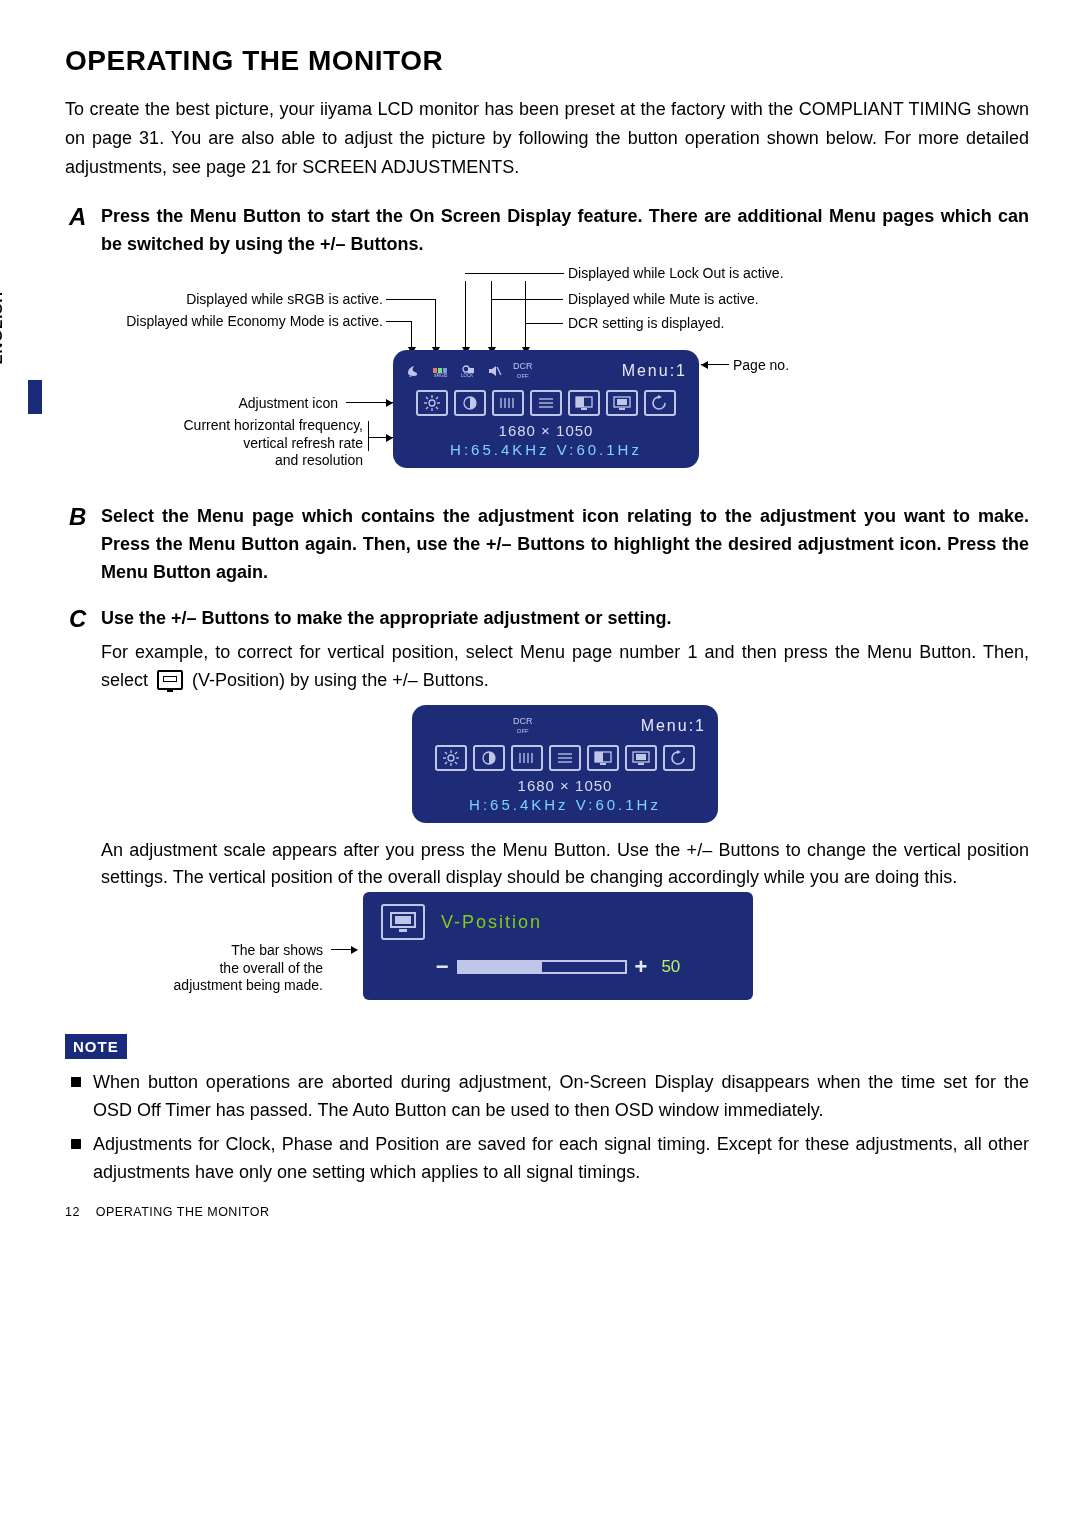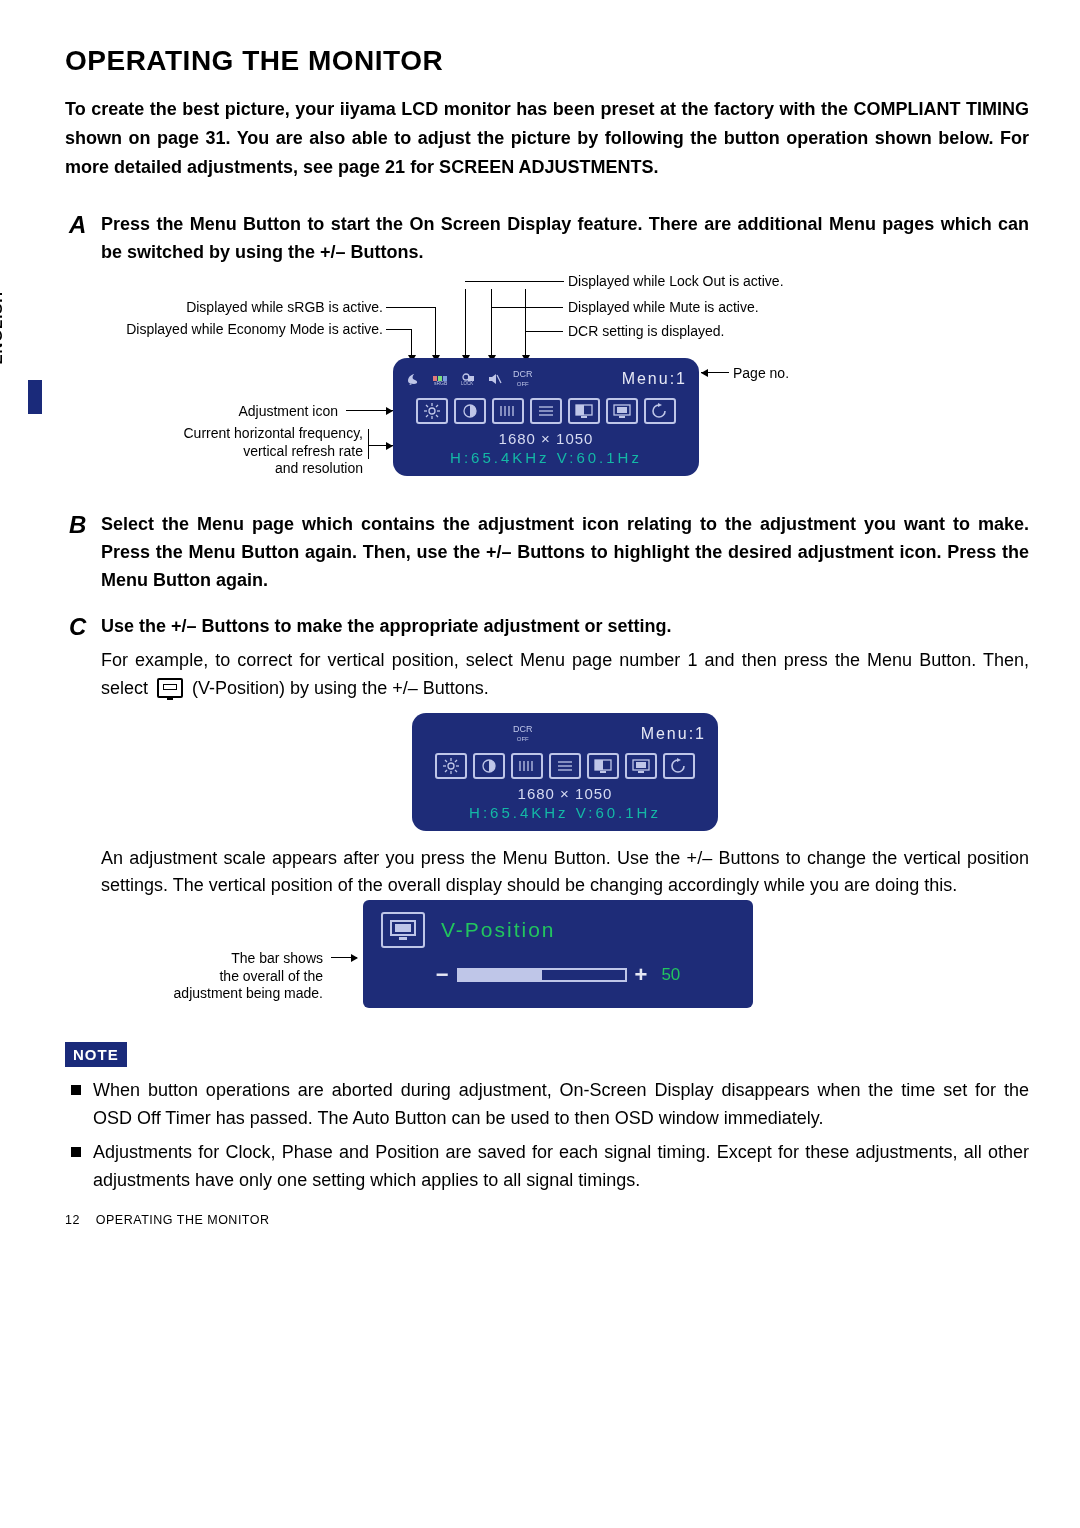--- a/index.html
+++ b/index.html
@@ -44,23 +44,22 @@
   }
   h1 {
     font-size: 28px;
     font-weight: 900;
     letter-spacing: 0.5px;
     margin: 0 0 18px 0;
   }
   .intro {
     font-size: 18px;
     line-height: 1.6;
-    margin: 0 0 30px 0;
+    margin: 0 0 22px 0;
     text-align: justify;
-    font-weight: bold;
   }
   .step {
     position: relative;
     margin: 0 0 18px 0;
     padding-left: 36px;
   }
   .step-marker {
     position: absolute;
     left: 4px;
     top: 0;
@@ -131,21 +130,21 @@
   }
   .osd-adj-icon svg { display:block; }
   .osd-res {
     color: #d6dbf2;
     text-align: center;
     font-size: 15px;
     letter-spacing: 1px;
     margin-top: 6px;
   }
   .osd-freq {
-    color: #14b8a6;
+    color: #7dd3fc;
     text-align: center;
     font-size: 15px;
     letter-spacing: 3px;
     margin-top: 2px;
   }
   .status-icon { width:18px; height:14px; display:flex; align-items:center; justify-content:center; }
   .dcr-label { color:#bfc6e8; font-size:9px; line-height:1; text-align:center; }
 
   
   .line-v { position:absolute; width:1px; background:#000; }
@@ -163,28 +162,28 @@
     margin-left: -28px;
   }
   .vpos-box {
     position:absolute;
     left: 290px; top: 0; width: 390px;
     background:#1e2c78;
     border-radius:6px;
     padding: 12px 18px 20px 18px;
   }
   .vpos-title-row { display:flex; align-items:center; gap:16px; justify-content:flex-start; }
-  .vpos-title { color:#22c55e; font-size:21px; letter-spacing:2px; }
+  .vpos-title { color:#84cc16; font-size:18px; letter-spacing:2px; }
   .vpos-bar-row { display:flex; align-items:center; gap:8px; margin-top:14px; justify-content:center;}
   .vpos-sign { color:#e6e8f5; font-size:22px; font-weight:bold; }
   .vpos-bar {
     width: 170px; height: 14px; border:2px solid #bfc6e8; position:relative;
   }
   .vpos-bar .fill { position:absolute; left:0; top:0; bottom:0; width:50%; background:#bfc6e8; }
-  .vpos-val { color:#22c55e; font-size:17px; margin-left:6px; }
+  .vpos-val { color:#bef264; font-size:17px; margin-left:6px; }
 
   .note-tag {
     display:inline-block;
     background:#1a2a7a;
     color:#fff;
     font-weight:bold;
     font-size:15px;
     padding:4px 8px;
     letter-spacing:1px;
     margin-top:4px;

